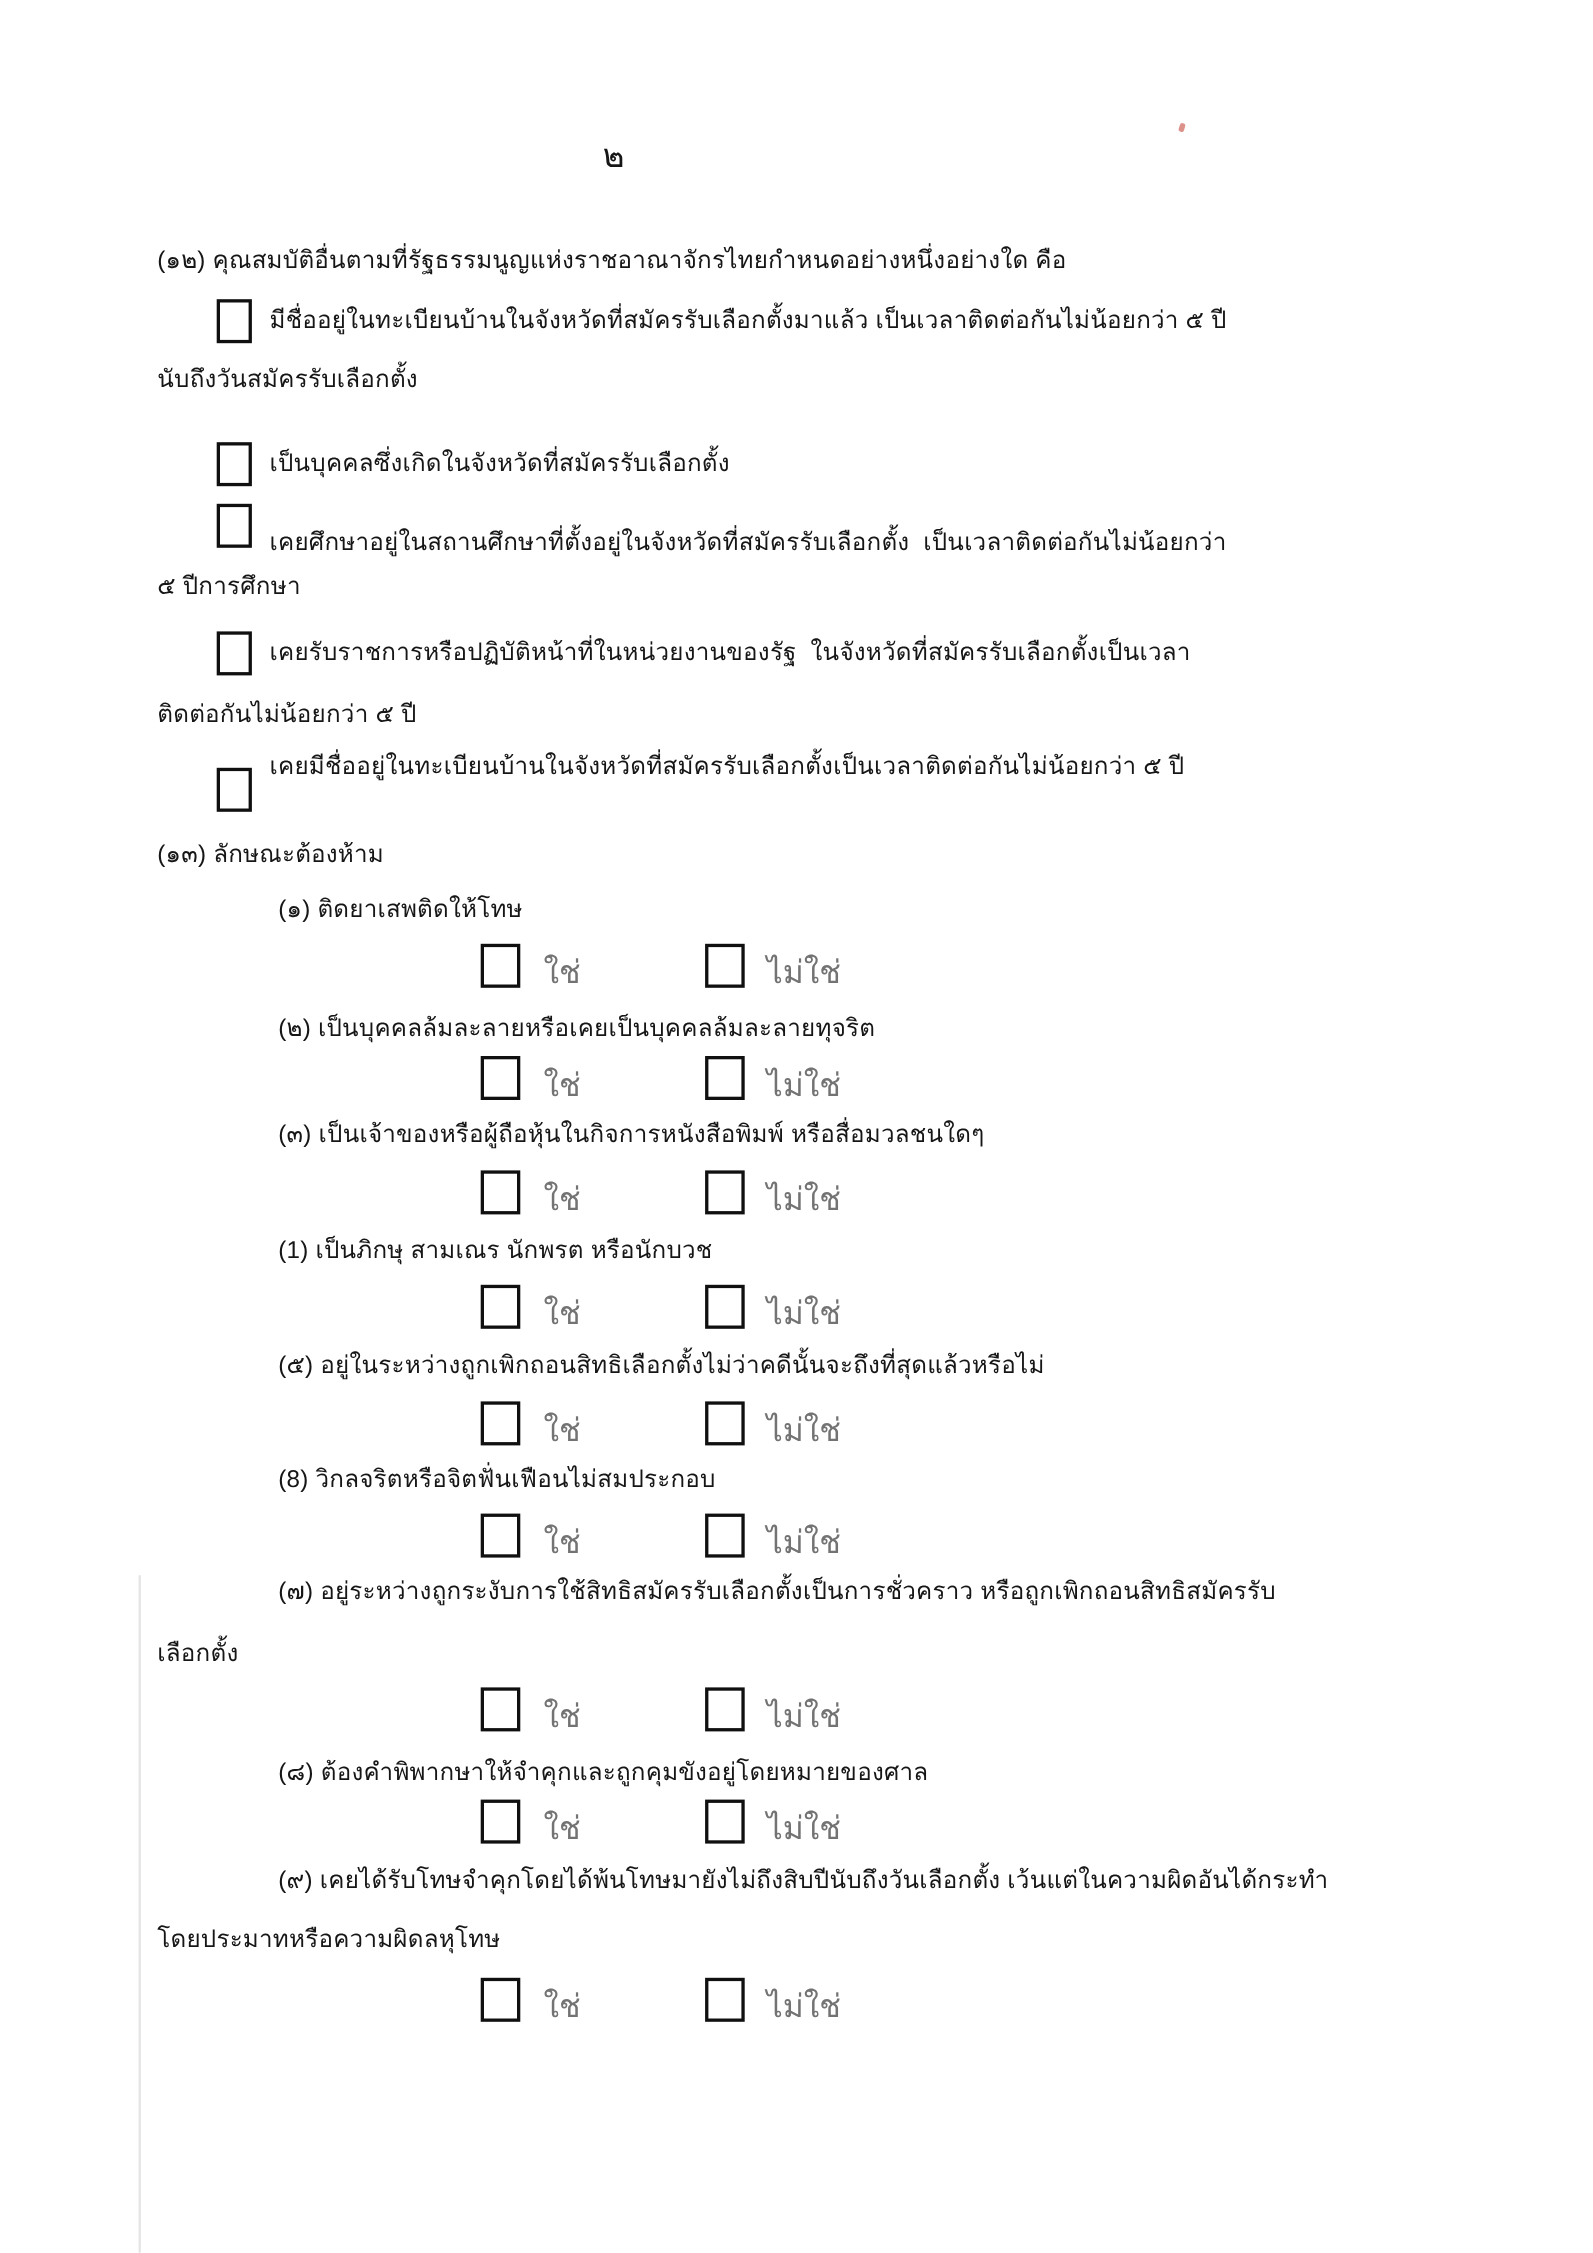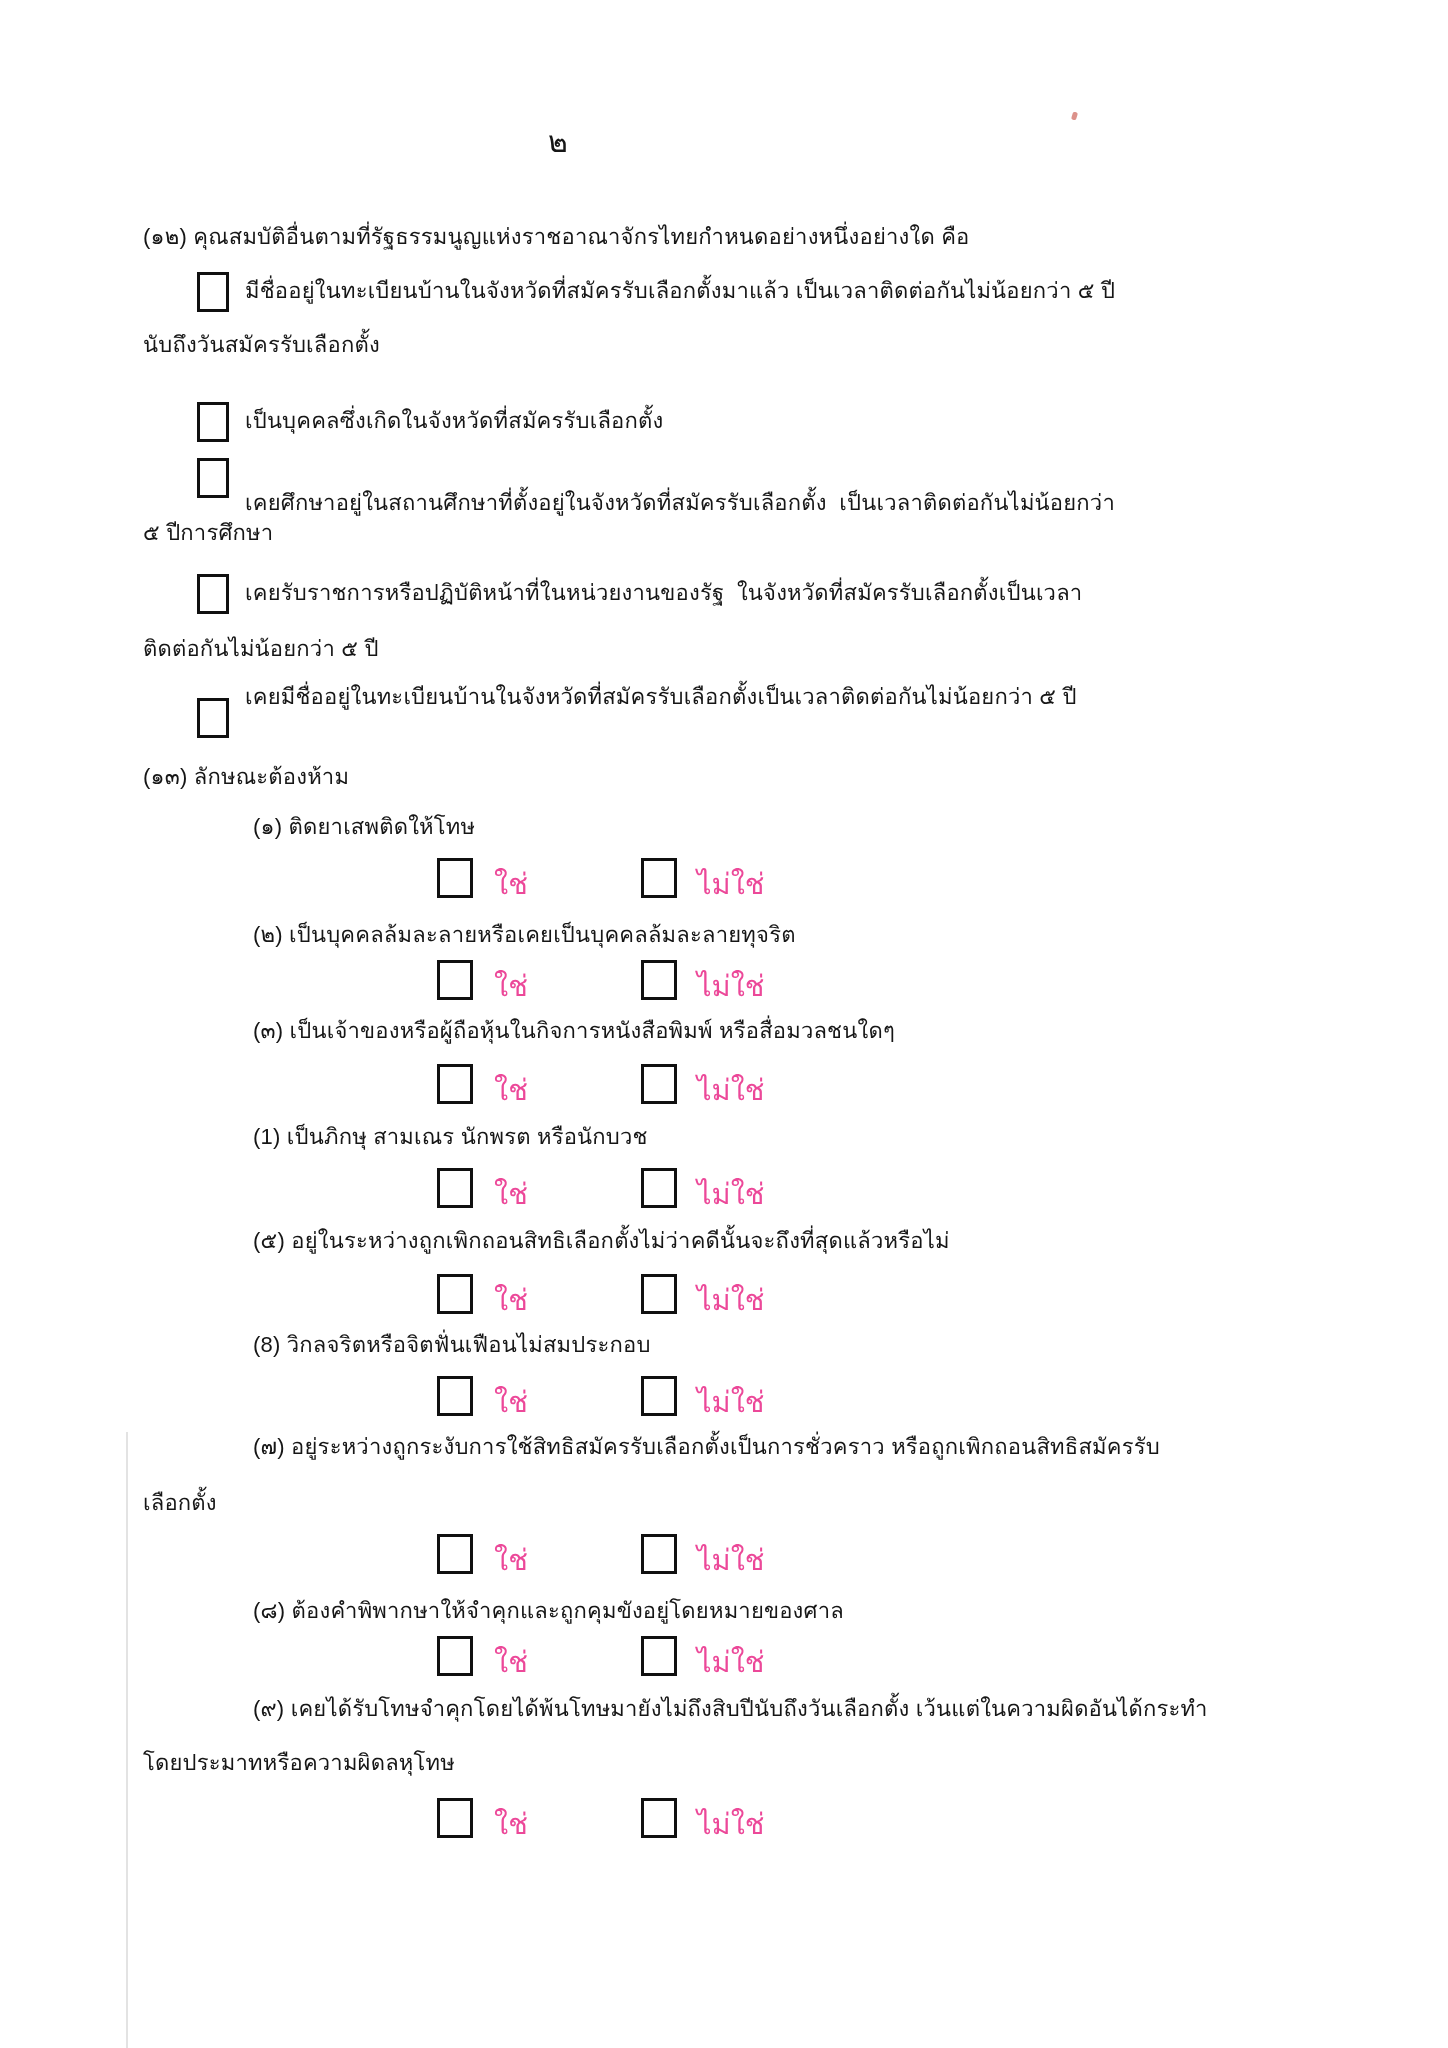--- a/index.html
+++ b/index.html
@@ -21,21 +21,21 @@
     position:absolute;left:197px;width:32px;height:40px;
     border:3px solid #101010;background:#fff;box-sizing:border-box;
   }
   .arow{position:absolute;left:0;top:0;width:100%;height:46px;}
   .abox{
     position:absolute;top:0;width:36px;height:40px;
     border:3px solid #101010;background:#fff;box-sizing:border-box;
   }
   .abox.yes{left:437px;}
   .abox.no{left:641px;}
-  .alabel{position:absolute;top:3px;font-size:29px;color:#ec4899;white-space:pre;}
+  .alabel{position:absolute;top:3px;font-size:29px;color:#737373;white-space:pre;}
   .alabel.yes{left:494px;}
   .alabel.no{left:697px;}
   .scan-streak{
     position:absolute;left:126px;top:1432px;width:2px;height:616px;
     background:#e3e3e3;
   }
   .scan-speck{
     position:absolute;left:1072px;top:112px;width:5px;height:8px;
     background:#c0392b;opacity:.55;transform:rotate(18deg);border-radius:2px;
   }
@@ -51,21 +51,21 @@
 <div class="tline x-margin" style="top:222px">(๑๒) คุณสมบัติอื่นตามที่รัฐธรรมนูญแห่งราชอาณาจักรไทยกำหนดอย่างหนึ่งอย่างใด คือ</div>
 
 <span class="obox" style="top:272px"></span>
 <div class="tline x-opt" style="top:276px">มีชื่ออยู่ในทะเบียนบ้านในจังหวัดที่สมัครรับเลือกตั้งมาแล้ว เป็นเวลาติดต่อกันไม่น้อยกว่า ๕ ปี</div>
 <div class="tline x-margin" style="top:330px">นับถึงวันสมัครรับเลือกตั้ง</div>
 
 <span class="obox" style="top:402px"></span>
 <div class="tline x-opt" style="top:406px">เป็นบุคคลซึ่งเกิดในจังหวัดที่สมัครรับเลือกตั้ง</div>
 
 <span class="obox" style="top:458px"></span>
-<div class="tline x-opt" style="top:488px">เคยศึกษาอยู่ในสถานศึกษาที่ตั้งอยู่ในจังหวัดที่สมัครรับเลือกตั้ง  เป็นเวลาติดต่อกันไม่น้อยกว่า</div>
+<div class="tline x-opt" style="top:478px">เคยศึกษาอยู่ในสถานศึกษาที่ตั้งอยู่ในจังหวัดที่สมัครรับเลือกตั้ง  เป็นเวลาติดต่อกันไม่น้อยกว่า</div>
 <div class="tline x-margin" style="top:518px">๕ ปีการศึกษา</div>
 
 <span class="obox" style="top:574px"></span>
 <div class="tline x-opt" style="top:578px">เคยรับราชการหรือปฏิบัติหน้าที่ในหน่วยงานของรัฐ  ในจังหวัดที่สมัครรับเลือกตั้งเป็นเวลา</div>
 <div class="tline x-margin" style="top:634px">ติดต่อกันไม่น้อยกว่า ๕ ปี</div>
 
 <span class="obox" style="top:698px"></span>
 <div class="tline x-opt" style="top:682px">เคยมีชื่ออยู่ในทะเบียนบ้านในจังหวัดที่สมัครรับเลือกตั้งเป็นเวลาติดต่อกันไม่น้อยกว่า ๕ ปี</div>
 
 <div class="tline x-margin" style="top:762px">(๑๓) ลักษณะต้องห้าม</div>

